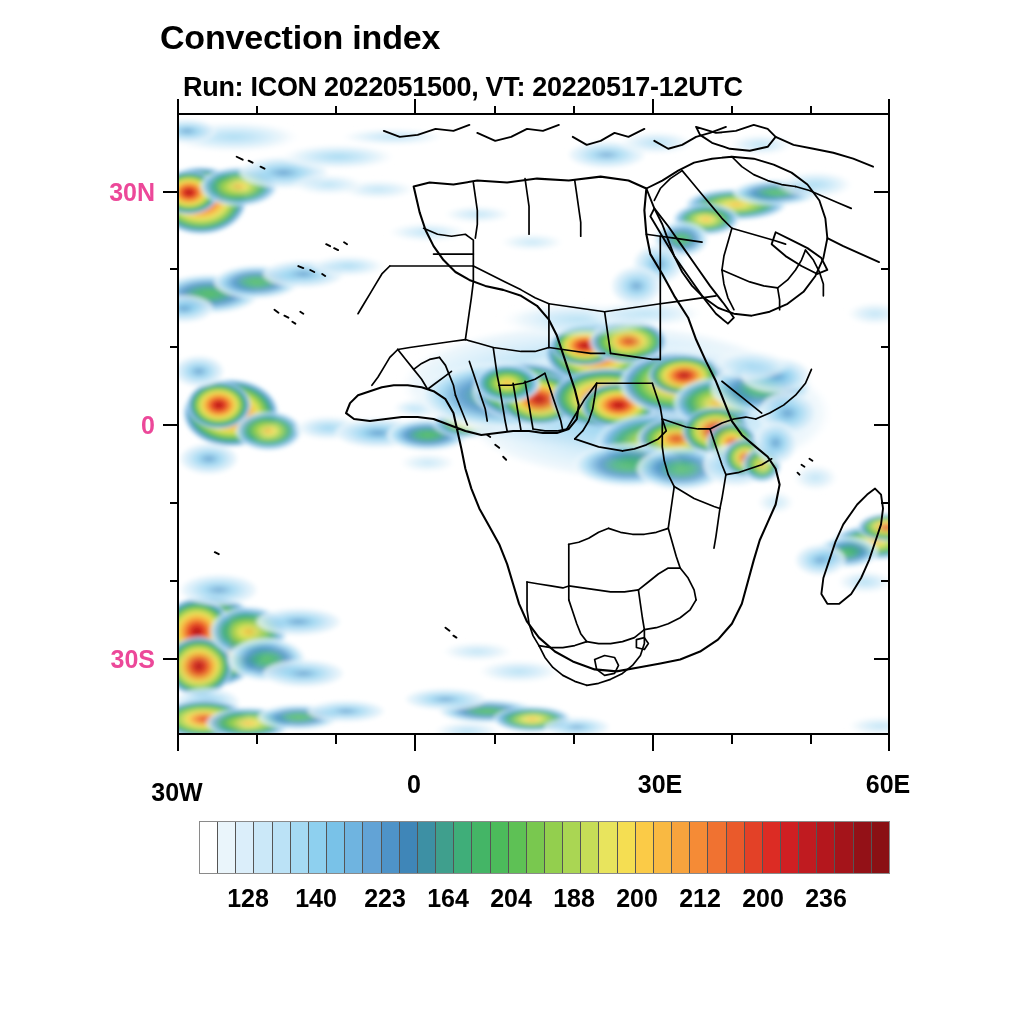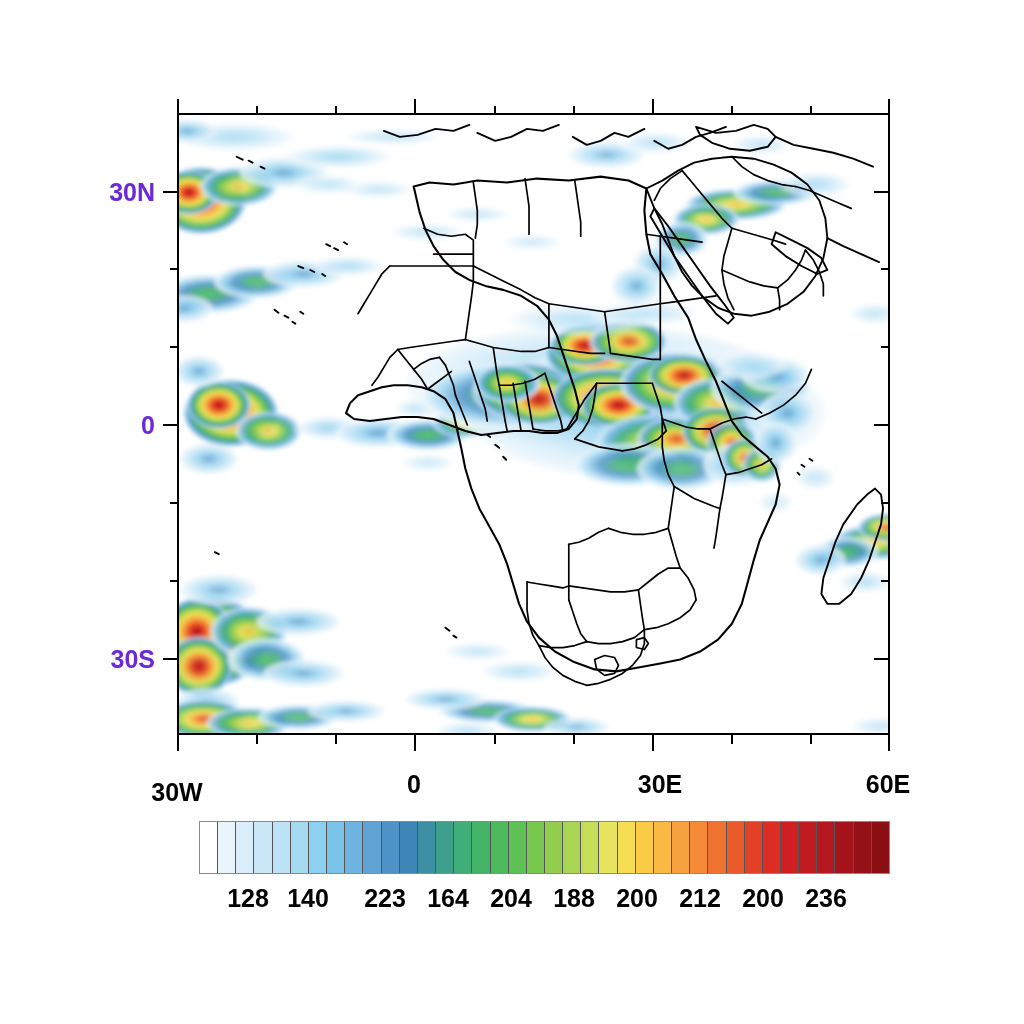--- a/index.html
+++ b/index.html
@@ -73,21 +73,21 @@
   .tick-h {
     position: absolute;
     height: 2px;
     background: #000000;
   }
 
   .ylabel {
     position: absolute;
     font-size: 25px;
     font-weight: bold;
-    color: #6d28d9;
+    color: #ec4899;
     text-align: right;
     white-space: nowrap;
   }
   .xlabel {
     position: absolute;
     font-size: 25px;
     font-weight: bold;
     color: #000000;
     text-align: center;
     white-space: nowrap;
@@ -121,20 +121,22 @@
     text-align: center;
     white-space: nowrap;
     top: 884px;
   }
 </style>
 </head>
 <body>
 
 <div id="figure">
 
+  <div id="title">Convection index</div>
+  <div id="subtitle">Run: ICON 2022051500,  VT: 20220517-12UTC</div>
 
   <div id="plot">
     <svg id="mapsvg" viewBox="0 0 713 622" preserveAspectRatio="none">
       <defs>
 
         <radialGradient id="gHot" cx="50%" cy="50%" r="50%">
           <stop offset="0%" stop-color="#a4141a"></stop>
           <stop offset="14%" stop-color="#d8281f"></stop>
           <stop offset="28%" stop-color="#ef6a2f"></stop>
           <stop offset="42%" stop-color="#f9b942"></stop>
@@ -602,21 +604,21 @@
       <div class="cbcell" style="background: rgb(220, 44, 36);"></div>
       <div class="cbcell" style="background: rgb(207, 31, 34);"></div>
       <div class="cbcell" style="background: rgb(192, 27, 32);"></div>
       <div class="cbcell" style="background: rgb(180, 23, 29);"></div>
       <div class="cbcell" style="background: rgb(164, 20, 26);"></div>
       <div class="cbcell" style="background: rgb(147, 17, 23);"></div>
       <div class="cbcell" style="background: rgb(138, 16, 20);"></div>
     </div>
 
   <div class="cblabel" style="left:208px; width:80px;">128</div>
-  <div class="cblabel" style="left:268px; width:80px;">140</div>
+  <div class="cblabel" style="left:276px; width:80px;">140</div>
   <div class="cblabel" style="left:345px; width:80px;">223</div>
   <div class="cblabel" style="left:408px; width:80px;">164</div>
   <div class="cblabel" style="left:471px; width:80px;">204</div>
   <div class="cblabel" style="left:534px; width:80px;">188</div>
   <div class="cblabel" style="left:597px; width:80px;">200</div>
   <div class="cblabel" style="left:660px; width:80px;">212</div>
   <div class="cblabel" style="left:723px; width:80px;">200</div>
   <div class="cblabel" style="left:786px; width:80px;">236</div>
 
 </div>

